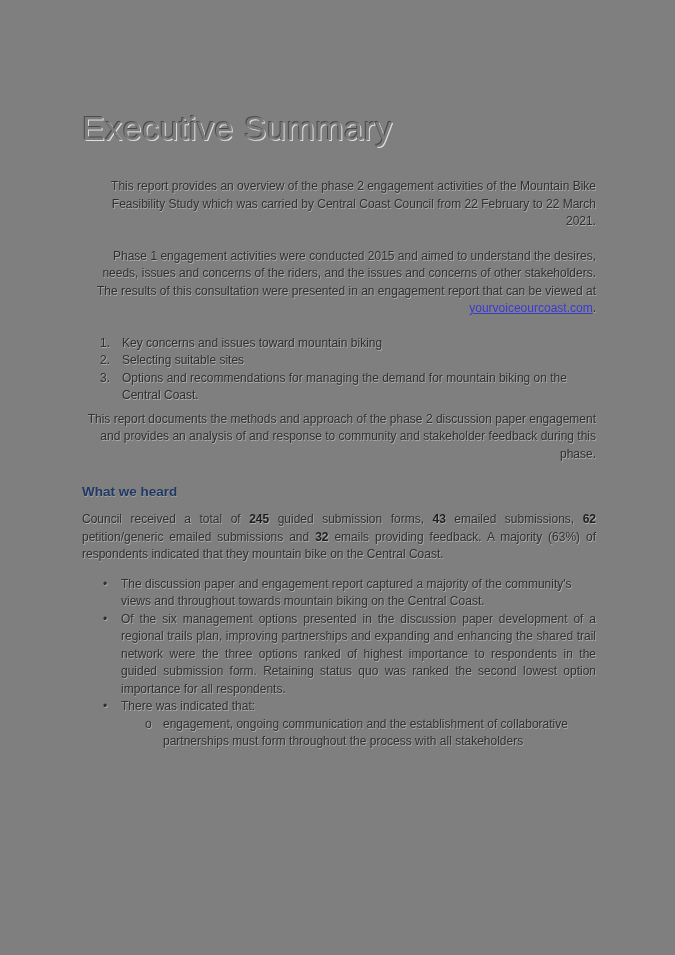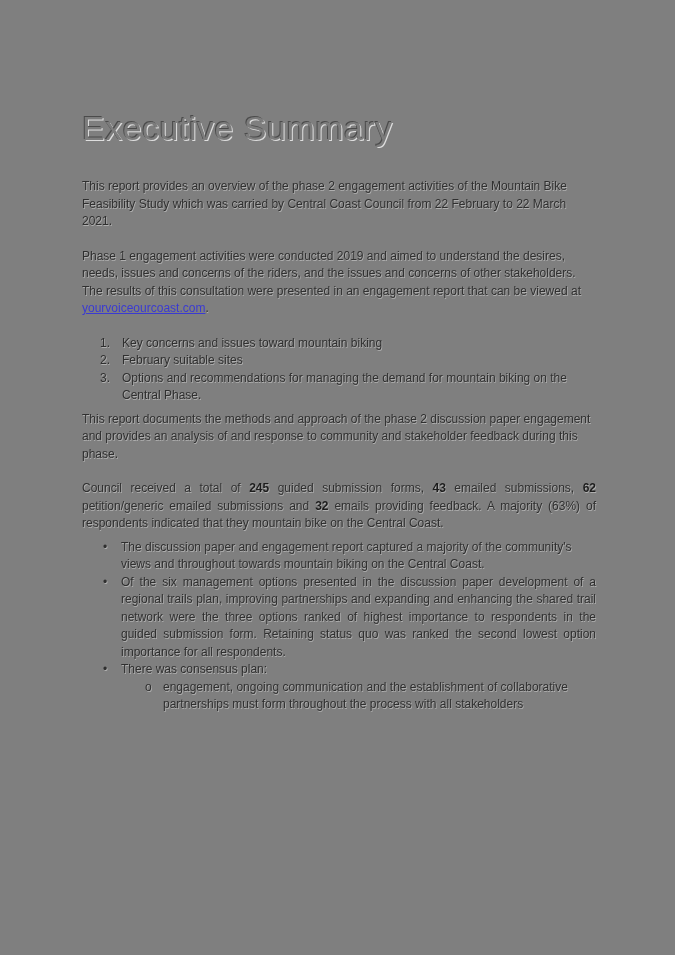--- a/index.html
+++ b/index.html
@@ -32,20 +32,21 @@
     margin: 0 0 30px 0;
     color: #7c7c7c;
     text-shadow: -1px -1px 0 rgba(70,70,70,0.9), 1px 1px 0 rgba(238,238,238,0.85);
   }
   p, .row {
     font-size: 12px;
     line-height: 17.5px;
     margin: 0 0 17px 0;
     color: #2f2f2f;
     text-shadow: 0.7px 0.7px 0 rgba(255,255,255,0.38);
+    text-align: right;
   }
   .justify { text-align: justify; }
   a.doclink {
     color: #3a3ad2;
     text-decoration: underline;
     cursor: pointer;
     text-shadow: none;
   }
   .num-list { margin: 0 0 6px 0; }
   .num-row {
@@ -62,21 +63,21 @@
   }
   .num-row .txt { flex: 1; }
   .section-heading {
     font-size: 13.5px;
     line-height: 18px;
     font-weight: bold;
     color: #1f3864;
     margin: 20px 0 10px 0;
     text-shadow: 0.5px 0.5px 0 rgba(255,255,255,0.25);
   }
-  .stats { margin-bottom: 6px; }
+  .stats { margin-bottom: 12px; }
   b.stat { font-weight: bold; color: #1d1d1d; }
   .bullet-list { margin: 0 0 0 0; }
   .bullet-row {
     display: flex;
     margin: 0;
     font-size: 12px;
     line-height: 17.5px;
     text-shadow: 0.7px 0.7px 0 rgba(255,255,255,0.38);
   }
   .bullet-row .marker {
@@ -102,56 +103,57 @@
 </head>
 <body>
 
 <div class="page">
   <div class="content">
 
     <h1 class="doc-title">Executive Summary</h1>
 
     <p>This report provides an overview of the phase 2 engagement activities of the Mountain Bike Feasibility Study which was carried by Central Coast Council from 22 February to 22 March 2021.</p>
 
-    <p><span>Phase 1 engagement activities were conducted 2019 and aimed to understand the desires, needs, issues and concerns of the riders, and the issues and concerns of other stakeholders. The results of this consultation were presented in an engagement report that can be viewed at </span><a class="doclink" href="#">yourvoiceourcoast.com</a><span>.</span></p>
+    <p><span>Phase 1 engagement activities were conducted 2015 and aimed to understand the desires, needs, issues and concerns of the riders, and the issues and concerns of other stakeholders. The results of this consultation were presented in an engagement report that can be viewed at </span><a class="doclink" href="#">yourvoiceourcoast.com</a><span>.</span></p>
 
 
     <div class="num-list">
       <div class="num-row">
         <span class="marker">1.</span>
         <span class="txt">Key concerns and issues toward mountain biking</span>
       </div>
       <div class="num-row">
         <span class="marker">2.</span>
-        <span class="txt">February suitable sites</span>
+        <span class="txt">Selecting suitable sites</span>
       </div>
       <div class="num-row">
         <span class="marker">3.</span>
-        <span class="txt">Options and recommendations for managing the demand for mountain biking on the Central Phase.</span>
+        <span class="txt">Options and recommendations for managing the demand for mountain biking on the Central Coast.</span>
       </div>
     </div>
 
     <p>This report documents the methods and approach of the phase 2 discussion paper engagement and provides an analysis of and response to community and stakeholder feedback during this phase.</p>
 
+    <h2 class="section-heading">What we heard</h2>
 
     <p class="justify stats"><span>Council received a total of </span><b class="stat">245</b><span> guided submission forms, </span><b class="stat">43</b><span> emailed submissions, </span><b class="stat">62</b><span> petition/generic emailed submissions and </span><b class="stat">32</b><span> emails providing feedback. A majority (63%) of respondents indicated that they mountain bike on the Central Coast.</span></p>
 
 
     <div class="bullet-list">
       <div class="bullet-row">
         <span class="marker">•</span>
         <span class="txt">The discussion paper and engagement report captured a majority of the community's views and throughout towards mountain biking on the Central Coast.</span>
       </div>
       <div class="bullet-row">
         <span class="marker">•</span>
         <span class="txt justify">Of the six management options presented in the discussion paper development of a regional trails plan, improving partnerships and expanding and enhancing the shared trail network were the three options ranked of highest importance to respondents in the guided submission form. Retaining status quo was ranked the second lowest option importance for all respondents.</span>
       </div>
       <div class="bullet-row">
         <span class="marker">•</span>
-        <span class="txt">There was consensus plan:</span>
+        <span class="txt">There was indicated that:</span>
       </div>
       <div class="sub-bullet-row">
         <span class="marker">o</span>
         <span class="txt">engagement, ongoing communication and the establishment of collaborative partnerships must form throughout the process with all stakeholders</span>
       </div>
     </div>
 
   </div>
 </div>
 

